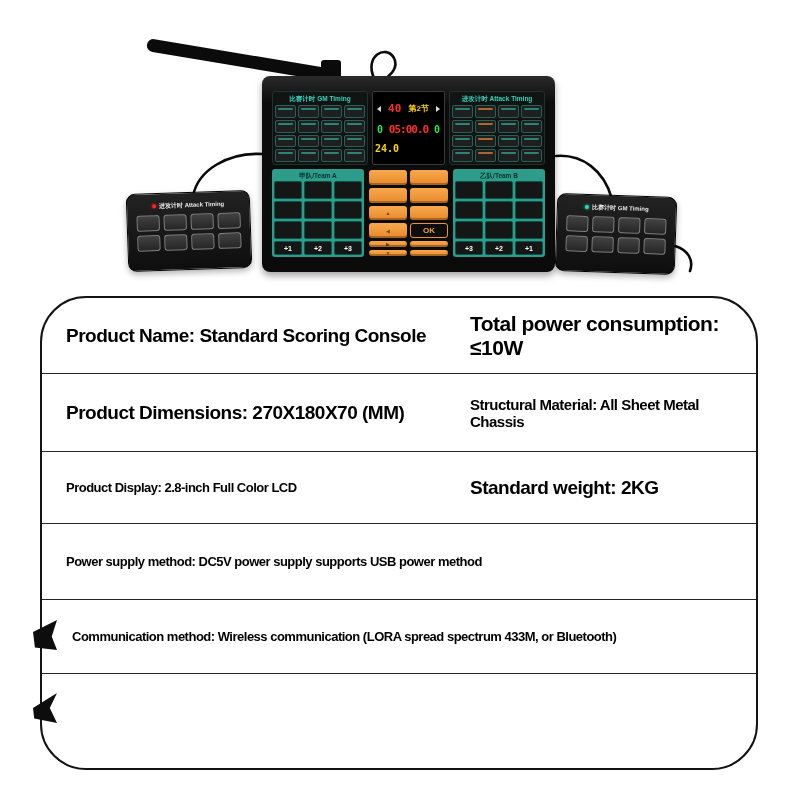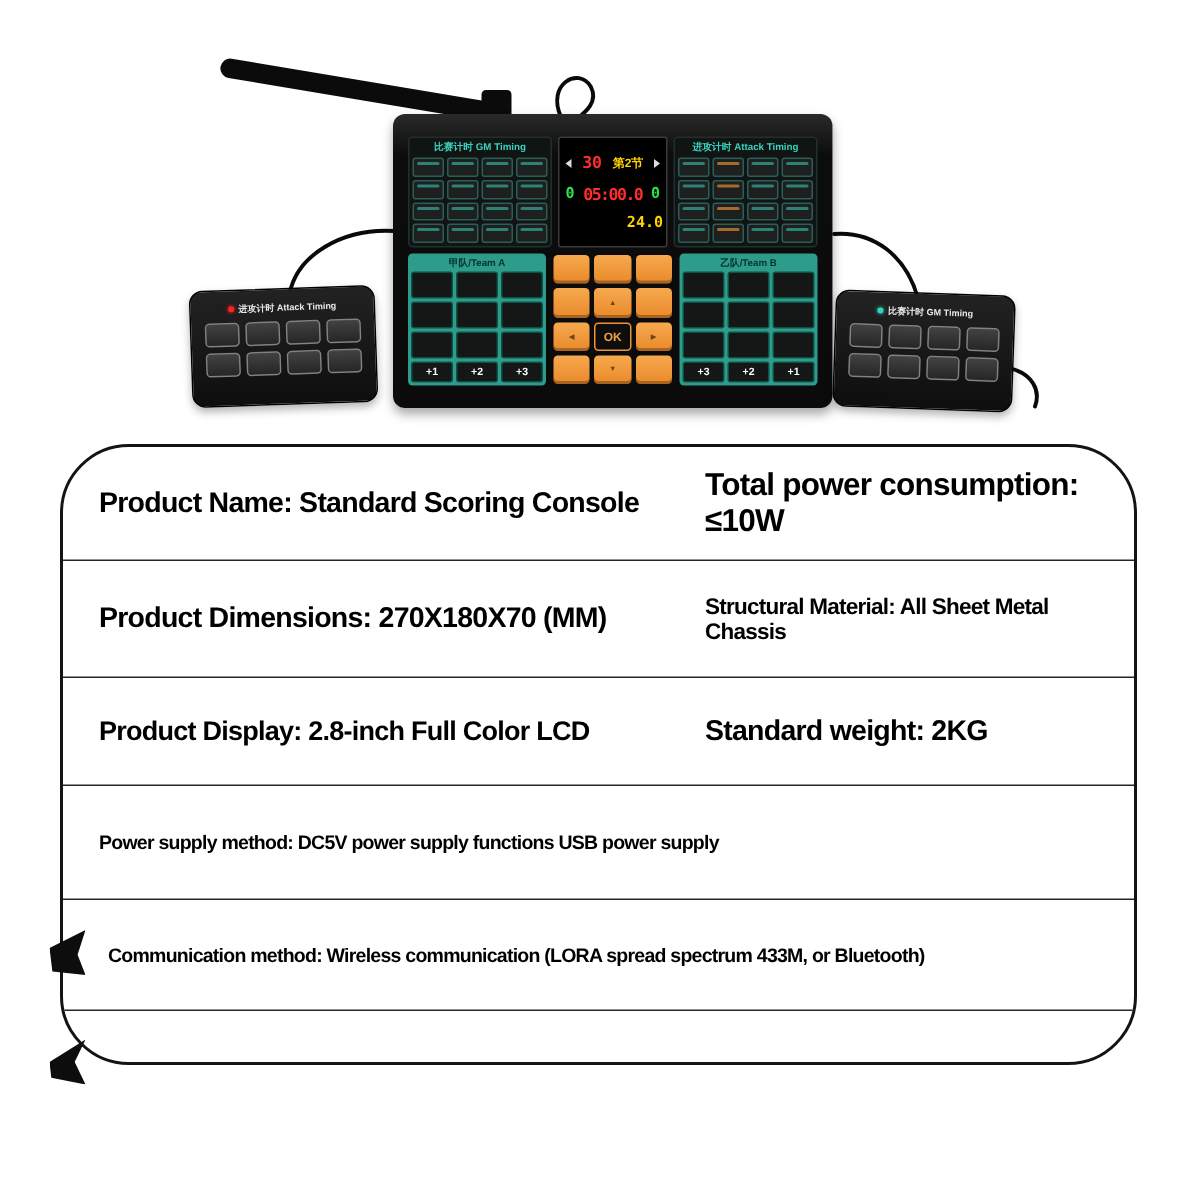--- a/index.html
+++ b/index.html
@@ -24,53 +24,53 @@
 
   .display{width:73px;background:#000;border:1px solid #3a3a3a;border-radius:2px;padding:3px 2px;display:flex;flex-direction:column;justify-content:space-evenly}
   .disp-r1,.disp-r2{display:flex;align-items:center;justify-content:space-between;padding:0 2px}
   .d-shot{color:#ff2d2d;font:bold 11px "DejaVu Sans Mono",monospace}
   .d-period{color:#ffd400;font:bold 8px "Liberation Sans",sans-serif}
   .tri{width:0;height:0;border-top:3px solid transparent;border-bottom:3px solid transparent}
   .tri.l{border-right:4px solid #dcdcdc}
   .tri.r{border-left:4px solid #dcdcdc}
   .d-score{color:#2ee24b;font:bold 10px "DejaVu Sans Mono",monospace}
   .d-time{color:#ff2d2d;font:bold 11px "DejaVu Sans Mono",monospace;letter-spacing:-1px}
-  .disp-r3{text-align:right;color:#ffd400;font:bold 10px "DejaVu Sans Mono",monospace}
+  .disp-r3{text-align:left;color:#ffd400;font:bold 10px "DejaVu Sans Mono",monospace}
 
   .console-mid{display:flex;gap:4px;margin-top:4px;height:88px}
   .team{width:92px;background:#2d9c8a;border-radius:3px;padding:2px;display:flex;flex-direction:column}
   .team-header{font-size:6.5px;font-weight:bold;color:#06332c;text-align:center;height:9px;line-height:9px;white-space:nowrap;overflow:hidden}
   .team-grid{display:grid;grid-template-columns:repeat(3,1fr);gap:2px;flex:1;margin-top:1px}
   .team-grid .cell{background:#141716;border:1px solid #0d5247;border-radius:2px}
   .score-row{display:grid;grid-template-columns:repeat(3,1fr);gap:2px;margin-top:2px;height:14px}
   .score-btn{background:#141716;border:1px solid #0d5247;border-radius:2px;color:#fff;font-size:7px;font-weight:bold;display:flex;align-items:center;justify-content:center}
 
-  .dpad{width:81px;display:grid;grid-template-columns:repeat(3,1fr);grid-template-rows:repeat(4,1fr);gap:3px;padding:1px}
+  .dpad{width:81px;display:grid;grid-template-columns:repeat(2,1fr);grid-template-rows:repeat(4,1fr);gap:3px;padding:1px}
   .dkey{background:linear-gradient(#f7a94e,#e8892a);border-radius:3px;box-shadow:inset 0 -2px 0 rgba(0,0,0,.28);display:flex;align-items:center;justify-content:center;color:rgba(0,0,0,.55);font-size:5px}
   .dkey.ok{background:#0d0d0d;border:1px solid #ef9433;color:#f0a143;font-size:8px;font-weight:bold;box-shadow:none}
 
   .keypad{position:absolute;width:124px;height:78px;background:linear-gradient(#222,#0e0e0e);border:1px solid #000;border-radius:9px;z-index:4;padding:7px 9px 8px;box-shadow:0 3px 6px rgba(0,0,0,.3)}
   .keypad.left{left:127px;top:192px;transform:rotate(-2deg)}
   .keypad.right{left:556px;top:195px;width:120px;transform:rotate(2deg)}
   .kp-label{display:flex;align-items:center;justify-content:center;gap:3px;height:10px;margin-bottom:4px}
   .kp-dot{width:4px;height:4px;border-radius:50%}
   .kp-dot.red{background:#ff2222;box-shadow:0 0 3px #ff2222}
   .kp-dot.teal{background:#2fd6c2;box-shadow:0 0 3px #2fd6c2}
   .kp-text{color:#e9e9e9;font-size:6px;font-weight:bold;white-space:nowrap}
   .kp-grid{display:grid;grid-template-columns:repeat(4,1fr);gap:4px}
   .kp-grid .cell{height:16px;background:linear-gradient(#424242,#262626);border:1px solid #828282;border-radius:3px}
 
   
-  .spec{position:absolute;left:40px;top:296px;width:718px;height:414px;border:2px solid #141414;border-radius:46px;overflow:hidden;background:#fff;display:flex;flex-direction:column}
+  .spec{position:absolute;left:40px;top:296px;width:718px;height:474px;border:2px solid #141414;border-radius:46px;overflow:hidden;background:#fff;display:flex;flex-direction:column}
   .srow{display:flex;align-items:center;border-bottom:1px solid #262626;letter-spacing:-0.5px;color:#000}
   .srow.last{border-bottom:none;flex:1}
   .h76{height:76px}.h78{height:78px}.h72{height:72px}.h74{height:74px}
   .sl{flex:1;padding-left:24px;font-weight:bold}
   .sr{width:288px;flex:none;padding-left:2px;font-weight:bold}
-  .f20{font-size:19px}.f155{font-size:21px}.f15{font-size:18px}.f13{font-size:13px}.f125{font-size:15px}.f19{font-size:19px}
+  .f20{font-size:19px}.f155{font-size:21px}.f15{font-size:13px}.f13{font-size:13px}.f125{font-size:15px}.f19{font-size:19px}
   .sfull{padding-left:24px;font-weight:bold}
   .indent{padding-left:30px}
 
   .tear{position:absolute;width:24px;height:30px;background:#0d0d0d;z-index:5}
   .tear.t1{left:33px;top:620px;clip-path:polygon(0 40%,100% 0,78% 55%,100% 100%,8% 92%)}
   .tear.t2{left:33px;top:693px;clip-path:polygon(0 50%,100% 0,70% 50%,100% 100%,5% 85%)}
 </style>
 </head>
 <body>
 
@@ -109,21 +109,21 @@
               <div class="cell"></div>
               <div class="cell"></div>
               <div class="cell"></div>
               <div class="cell"></div>
             </div>
         </div>
 
         <div class="display">
           <div class="disp-r1">
             <span class="tri l"></span>
-            <span class="d-shot">30</span>
+            <span class="d-shot">40</span>
             <span class="d-period">第2节</span>
             <span class="tri r"></span>
           </div>
           <div class="disp-r2">
             <span class="d-score">0</span>
             <span class="d-time">05:00.0</span>
             <span class="d-score">0</span>
           </div>
           <div class="disp-r3">24.0</div>
         </div>
@@ -251,21 +251,21 @@
     </div>
     <div class="srow h78">
       <div class="sl f20">Product Dimensions: 270X180X70 (MM)</div>
       <div class="sr f125">Structural Material: All Sheet Metal Chassis</div>
     </div>
     <div class="srow h72">
       <div class="sl f15">Product Display: 2.8-inch Full Color LCD</div>
       <div class="sr f20">Standard weight: 2KG</div>
     </div>
     <div class="srow h76">
-      <div class="sfull f13">Power supply method: DC5V power supply functions USB power supply</div>
+      <div class="sfull f13">Power supply method: DC5V power supply supports USB power method</div>
     </div>
     <div class="srow h74">
       <div class="sfull f13 indent">Communication method: Wireless communication (LORA spread spectrum 433M, or Bluetooth)</div>
     </div>
   </div>
 
   <div class="tear t1"></div>
   <div class="tear t2"></div>
 </div>
 

